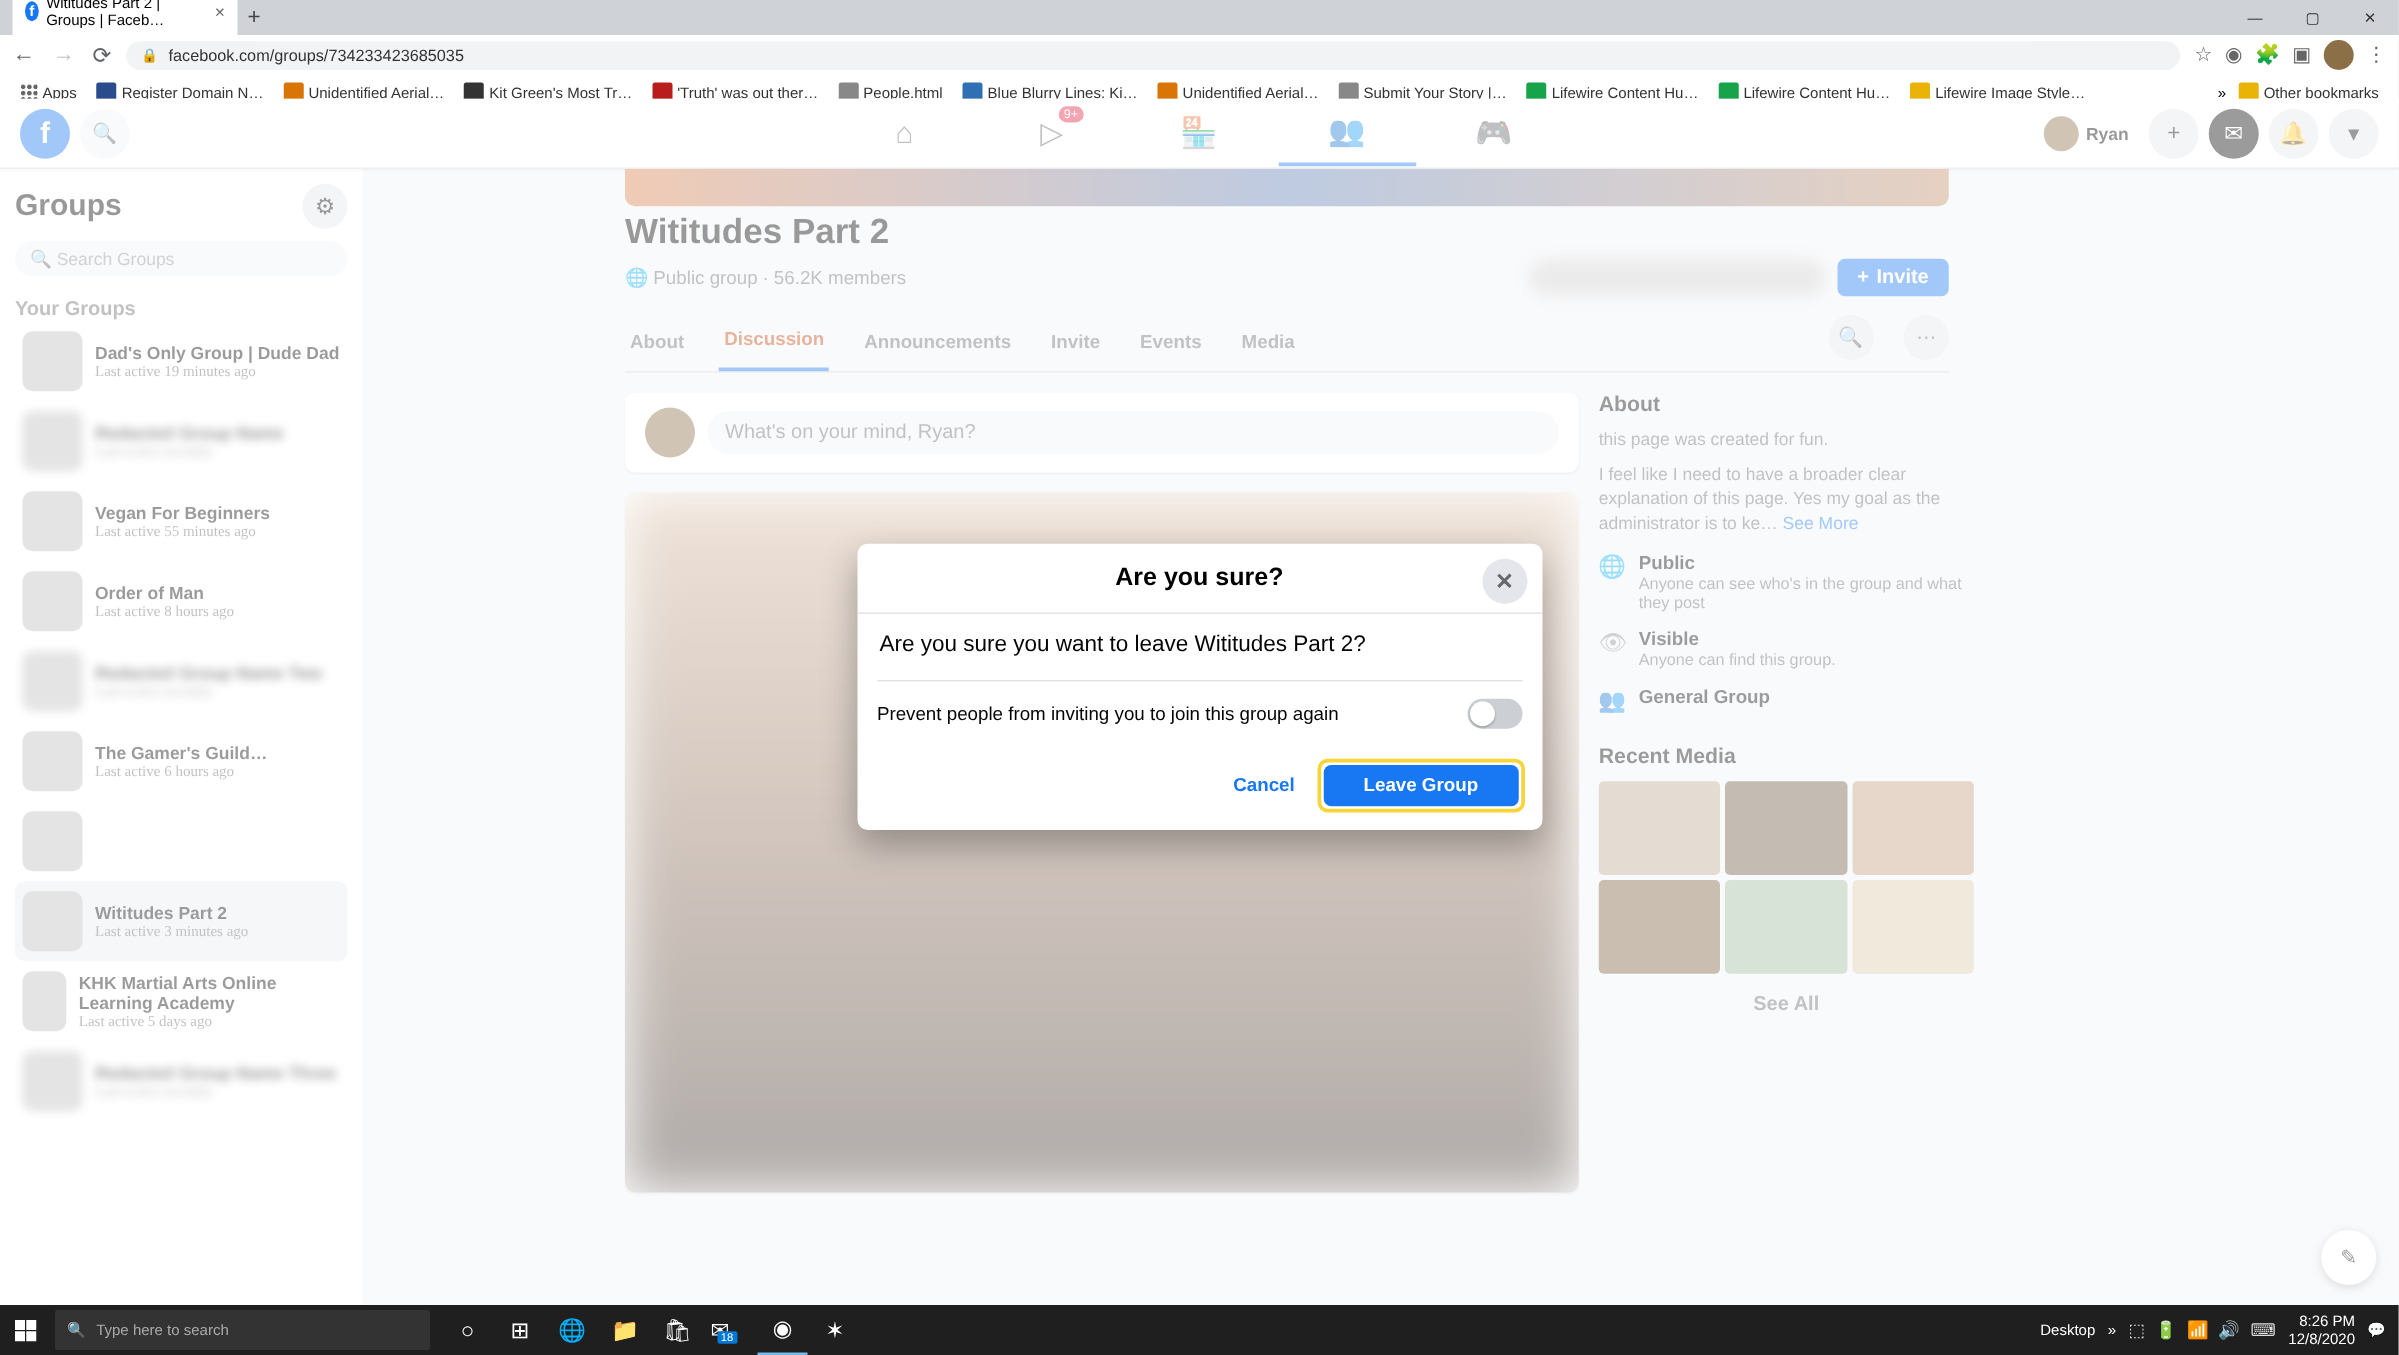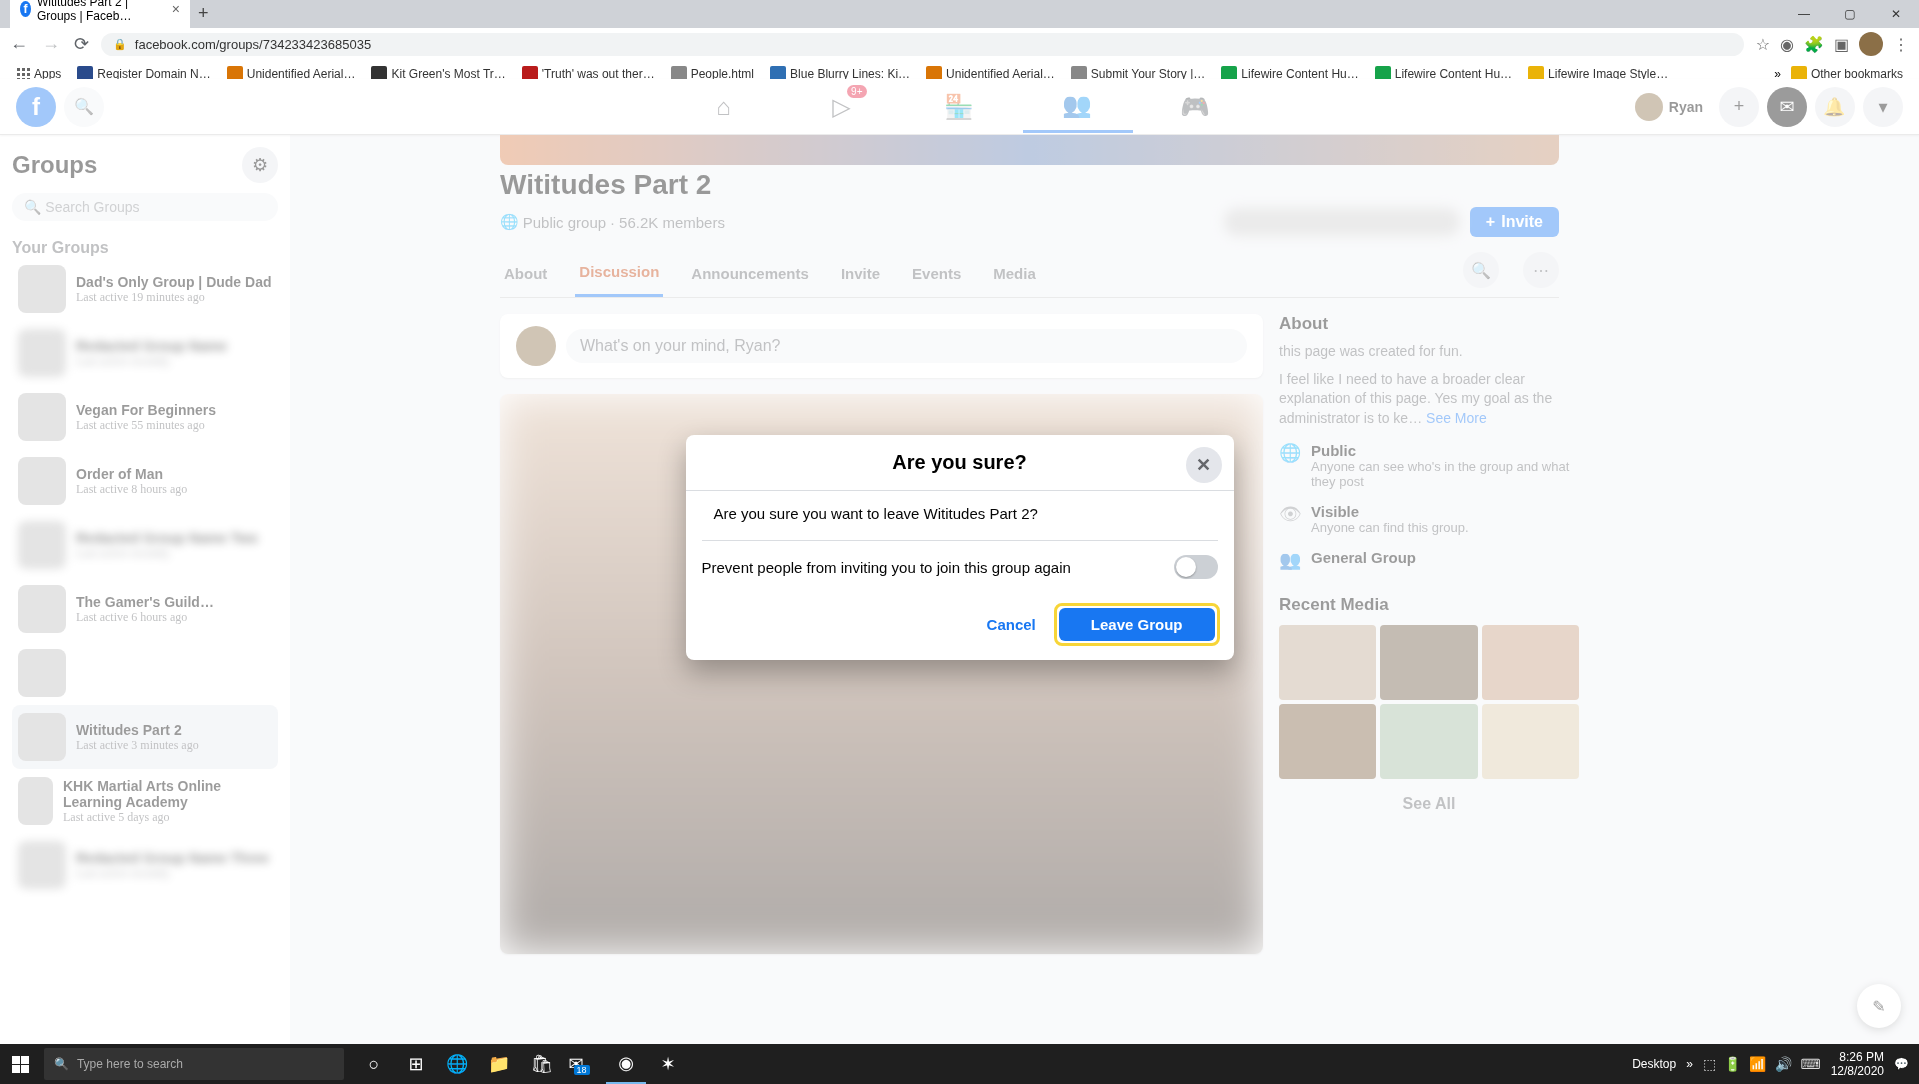--- a/index.html
+++ b/index.html
@@ -81,21 +81,21 @@
 .about-item { display:flex;gap:12px;margin-top:14px;align-items:flex-start;}
 .about-icon { color:#8a8d91;font-size:18px;width:20px;}
 .about-item-title { font-weight:700;font-size:15px;color:#050505;}
 .about-item-sub { font-size:13px;color:#65676b;}
 .media-grid { display:grid;grid-template-columns:repeat(3,1fr);gap:4px;margin-top:10px;}
 .media-thumb { aspect-ratio:1.3/1;background:#bca68e;border-radius:4px;}
 .see-all { text-align:center;color:#65676b;font-weight:600;padding:10px;cursor:pointer;margin-top:6px;}
 .modal { position:absolute;z-index:60;left:50%;top:435px;transform:translateX(-50%);width:548px;background:#fff;border-radius:8px;box-shadow:0 12px 28px rgba(0,0,0,.3);overflow:hidden;}
 .modal-head { text-align:center;padding:16px;border-bottom:1px solid #dadde1;position:relative;font-weight:bold;font-size:20px;}
 .modal-close { position:absolute;right:12px;top:12px;width:36px;height:36px;border-radius:50%;background:#e4e6eb;display:flex;align-items:center;justify-content:center;cursor:pointer;font-size:18px;color:#65676b;}
-.modal-body { padding:14px 28px 10px;font-size:15px;color:#050505;}
+.modal-body { padding:14px 18px 10px;font-size:18px;color:#050505;}
 .modal-divider { height:1px;background:#dadde1;margin:8px 16px;}
 .modal-row { padding:6px 16px 14px;display:flex;justify-content:space-between;align-items:center;font-size:15px;color:#050505;}
 .toggle { width:44px;height:24px;background:#ccd0d5;border-radius:12px;position:relative;cursor:pointer;}
 .toggle::after { content:"";position:absolute;left:2px;top:2px;width:20px;height:20px;background:#fff;border-radius:50%;box-shadow:0 1px 2px rgba(0,0,0,.3);}
 .modal-foot { display:flex;justify-content:flex-end;gap:4px;padding:10px 14px 14px;align-items:center;}
 .btn-text { color:#1877f2;font-weight:600;padding:8px 14px;border-radius:6px;cursor:pointer;font-size:15px;}
 .btn-primary-wrap { border:3px solid #f7d538;border-radius:8px;padding:2px;}
 .btn-primary { background:#1877f2;color:#fff;font-weight:600;padding:8px 32px;border-radius:6px;cursor:pointer;font-size:15px;}
 
 

